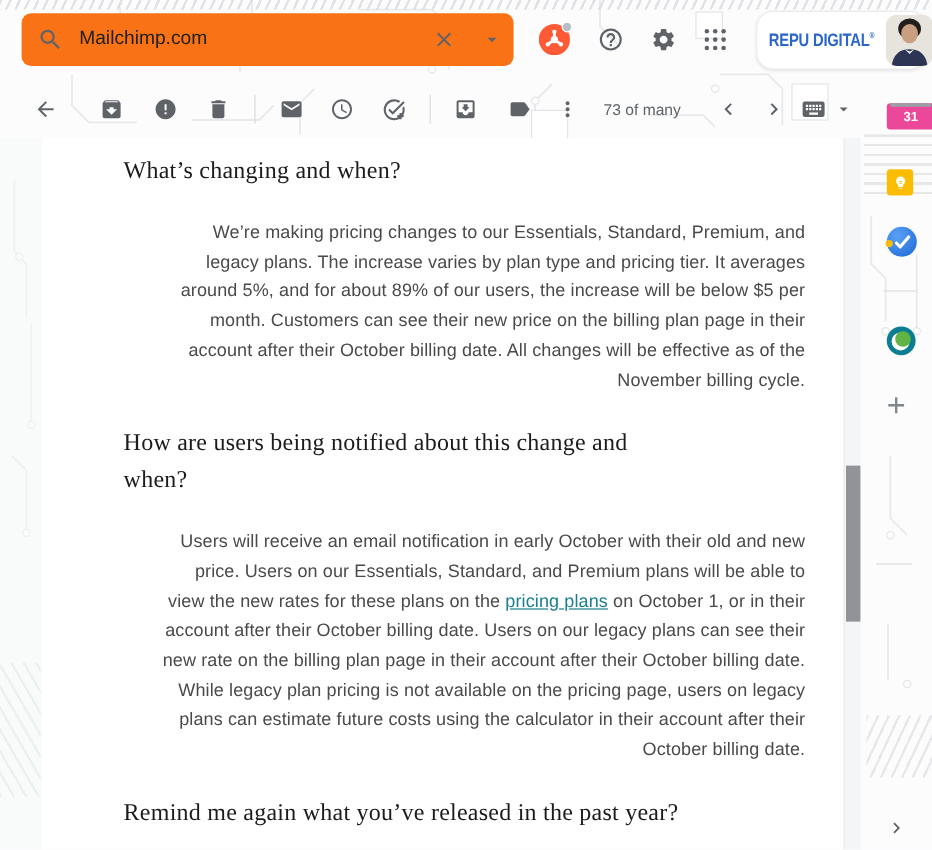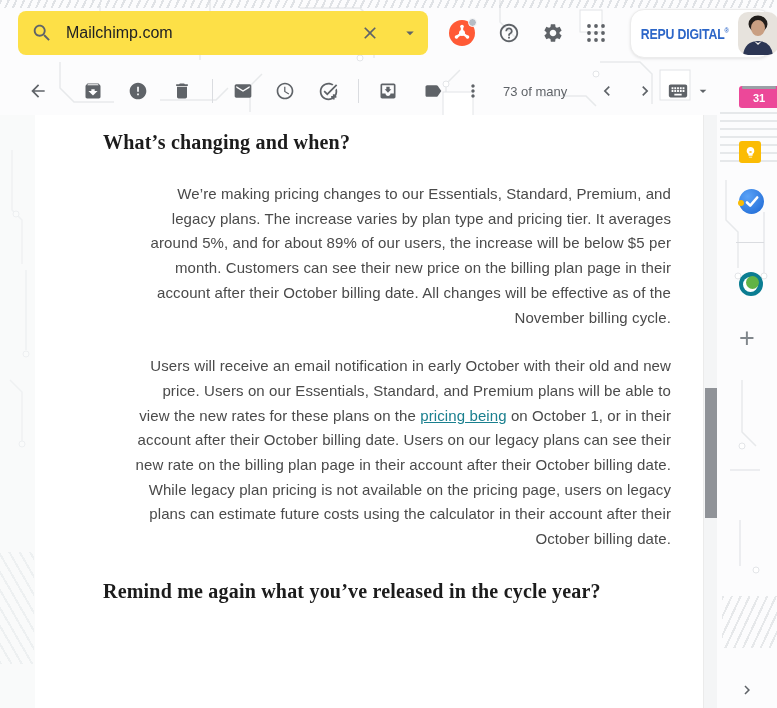--- a/index.html
+++ b/index.html
@@ -13,21 +13,21 @@
     background:repeating-linear-gradient(115deg,#d9dce0 0 2px,transparent 2px 7px); opacity:.8; }
   .hatch-right-1 { left:720px; top:112px; width:57px; height:52px;
     background:repeating-linear-gradient(180deg,#e6e8ea 0 2px,transparent 2px 8px); }
   .hatch-left-bottom { left:0; top:552px; width:34px; height:112px;
     background:repeating-linear-gradient(60deg,#e3e6e9 0 2px,transparent 2px 9px); }
   .hatch-right-bottom { left:722px; top:596px; width:55px; height:52px;
     background:repeating-linear-gradient(115deg,#e6e8ea 0 2px,transparent 2px 8px); }
 
   
   .search-bar { position:absolute; left:18px; top:11px; width:410px; height:44px;
-    background:#fde047; border-radius:8px; display:flex; align-items:center; z-index:3; }
+    background:#f97316; border-radius:8px; display:flex; align-items:center; z-index:3; }
   .search-btn { width:48px; height:44px; display:flex; align-items:center; justify-content:center;
     background:none; border:none; cursor:pointer; }
   .search-input { flex:1; border:none; background:transparent; outline:none;
     font-size:16px; color:#202124; font-family:"Liberation Sans",sans-serif; }
   .icon-btn { background:none; border:none; cursor:pointer; display:flex;
     align-items:center; justify-content:center; }
   .hdr-btn { position:absolute; top:13px; width:40px; height:40px; border-radius:50%; z-index:3; }
 
   .profile-pill { position:absolute; left:630px; top:9px; width:142px; height:49px;
     background:#fff; border:1px solid #ececec; border-radius:14px;
@@ -42,21 +42,21 @@
     display:flex; align-items:center; justify-content:center; background:none; border:none;
     cursor:pointer; z-index:3; }
   .tb-divider { position:absolute; top:79px; width:1px; height:24px; background:#dadce0; z-index:3; }
   .tb-count { position:absolute; left:503px; top:84px; width:84px; font-size:13px;
     color:#5f6368; z-index:3; white-space:nowrap; }
 
   
   .content-card { position:absolute; left:35px; top:115px; width:668px; height:593px;
     background:#fff; z-index:2; }
   .email-body { margin:12px 0 0 68px; width:568px; }
-  .email-h { font-family:"Liberation Serif","DejaVu Serif",serif; font-weight:bold;
+  .email-h { font-family:"Liberation Serif","DejaVu Serif",serif; font-weight:normal;
     font-size:20px; color:#1c1c1c; line-height:31px; white-space:pre-line; letter-spacing:.2px; }
   .email-p { font-size:15px; color:#4a4a4a; line-height:24.7px; white-space:pre-line;
     margin-top:24px; margin-bottom:24px; letter-spacing:.1px;text-align:right; }
   .email-link { color:#197f8e; text-decoration:underline; cursor:pointer; }
 
   
   .scroll-track { position:absolute; left:703px; top:115px; width:14px; height:593px;
     background:rgba(242,243,244,.85); border-left:1px solid #ebebeb; z-index:2; }
   .scroll-thumb { position:absolute; left:1px; top:273px; width:12px; height:130px;
     background:#909398; cursor:grab; }
@@ -292,30 +292,32 @@
 <div class="content-card">
   <div class="email-body">
     <h2 class="email-h">What’s changing and when?</h2>
     <p class="email-p">We’re making pricing changes to our Essentials, Standard, Premium, and
 legacy plans. The increase varies by plan type and pricing tier. It averages
 around 5%, and for about 89% of our users, the increase will be below $5 per
 month. Customers can see their new price on the billing plan page in their
 account after their October billing date. All changes will be effective as of the
 November billing cycle.</p>
 
+    <h2 class="email-h">How are users being notified about this change and
+when?</h2>
     <p class="email-p"><span>Users will receive an email notification in early October with their old and new
 price. Users on our Essentials, Standard, and Premium plans will be able to
-view the new rates for these plans on the </span><a class="email-link">pricing being</a><span> on October 1, or in their
+view the new rates for these plans on the </span><a class="email-link">pricing plans</a><span> on October 1, or in their
 account after their October billing date. Users on our legacy plans can see their
 new rate on the billing plan page in their account after their October billing date.
 While legacy plan pricing is not available on the pricing page, users on legacy
 plans can estimate future costs using the calculator in their account after their
 October billing date.</span></p>
 
-    <h2 class="email-h">Remind me again what you’ve released in the cycle year?</h2>
+    <h2 class="email-h">Remind me again what you’ve released in the past year?</h2>
 
   </div>
 </div>
 
 <div class="scroll-track">
   <div class="scroll-thumb"></div>
 </div>
 
 <button class="side-icon" style="top:86px;">
   <span class="cal-icon">

